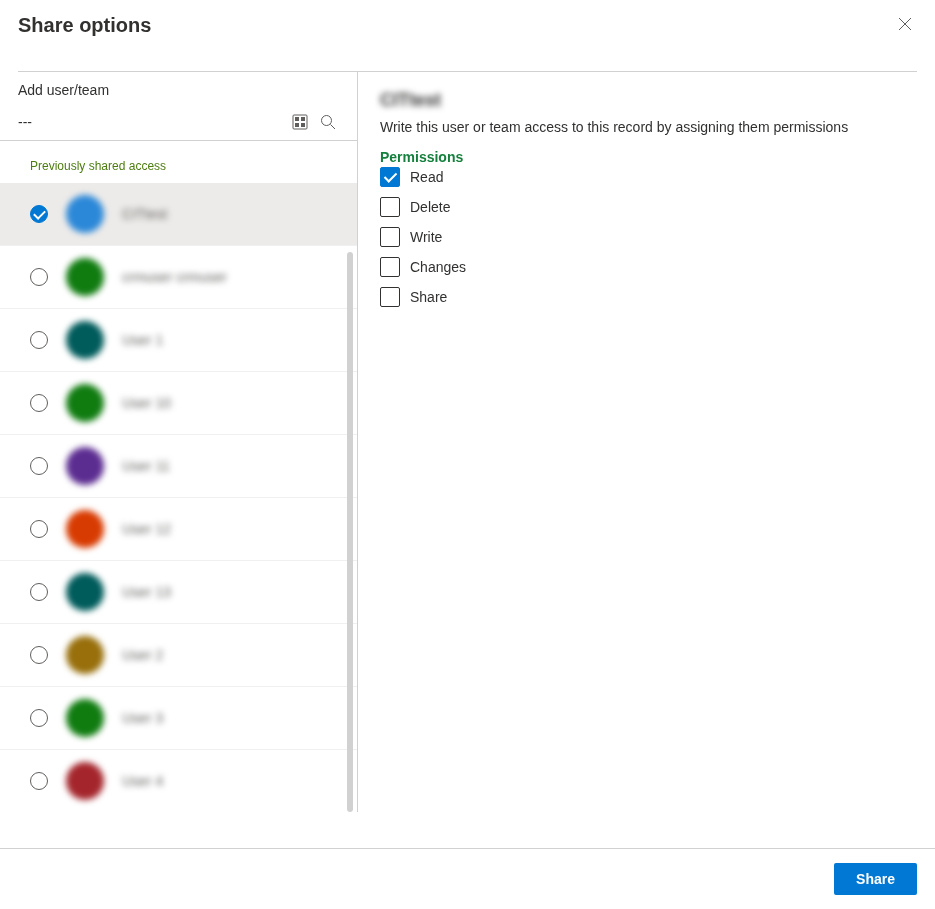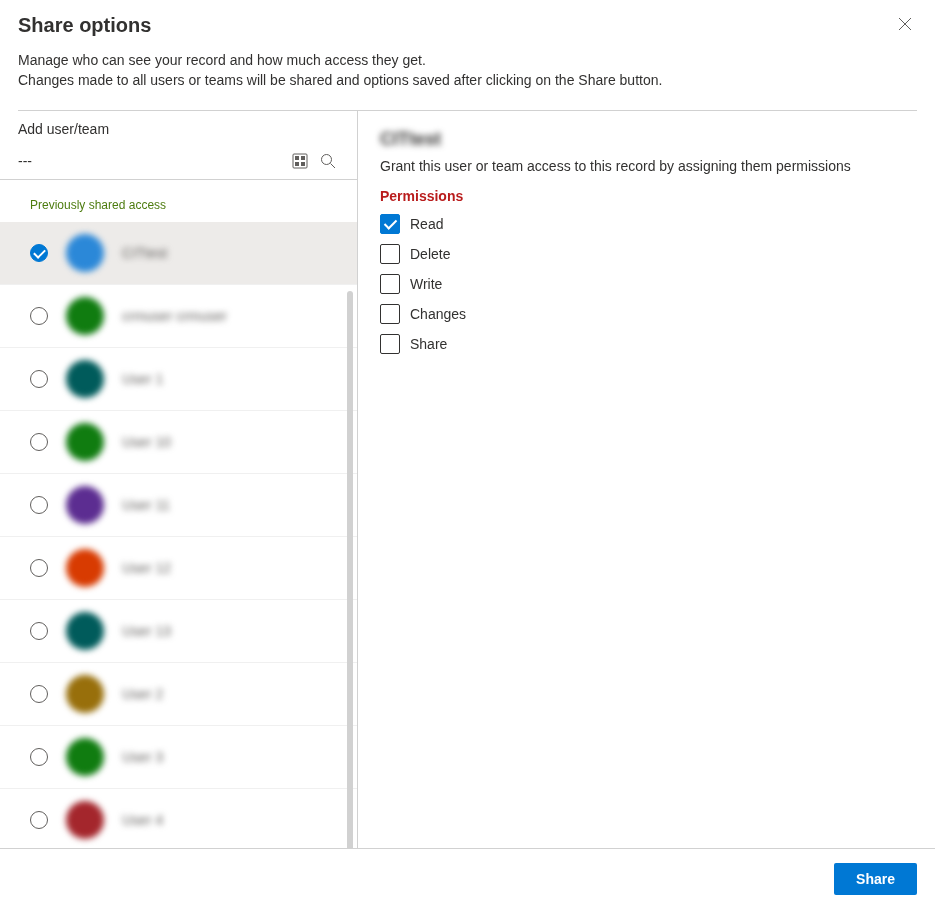--- a/index.html
+++ b/index.html
@@ -163,22 +163,22 @@
     filter: blur(3px);
   }
   .grant-text {
     font-size: 14px;
     color: #323130;
     margin-bottom: 14px;
   }
   .perm-header {
     font-size: 14px;
     font-weight: 600;
-    color: #b91c1c;
-    margin-bottom: 10px;
+    color: #15803d;
+    margin-bottom: 2px;
   }
   .perm-row {
     display: flex;
     align-items: center;
     gap: 10px;
     margin-bottom: 10px;
     cursor: pointer;
     text-align: right;
   }
   .checkbox {
@@ -234,24 +234,20 @@
 </style>
 </head>
 <body>
 
 <div class="header">
   <div class="title">Share options</div>
   <div class="close-btn">
     <svg width="14" height="14" viewBox="0 0 14 14">
         <path d="M1 1 L13 13 M13 1 L1 13" stroke="currentColor" stroke-width="1" fill="none"></path>
       </svg>
-  </div>
-  <div class="desc">
-    <div>Manage who can see your record and how much access they get.</div>
-    <div>Changes made to all users or teams will be shared and options saved after clicking on the Share button.</div>
   </div>
 </div>
 
 <div class="divider-h"></div>
 
 <div class="body">
 
   <div class="left">
     <div class="add-label">Add user/team</div>
     <div class="search-row">
@@ -326,21 +322,21 @@
           <div class="avatar" style="background: rgb(164, 38, 44);"></div>
           <div class="item-label">User 4</div>
         </div>
       </div>
 
     <div class="scrollbar"></div>
   </div>
 
   <div class="right">
     <div class="selected-name">CITtest</div>
-    <div class="grant-text">Grant this user or team access to this record by assigning them permissions</div>
+    <div class="grant-text">Write this user or team access to this record by assigning them permissions</div>
     <div class="perm-header">Permissions</div>
     <div id="perm-list">
         <div class="perm-row">
           <div class="checkbox checked"></div>
           <div class="perm-label">Read</div>
         </div>
         <div class="perm-row">
           <div class="checkbox"></div>
           <div class="perm-label">Delete</div>
         </div>

